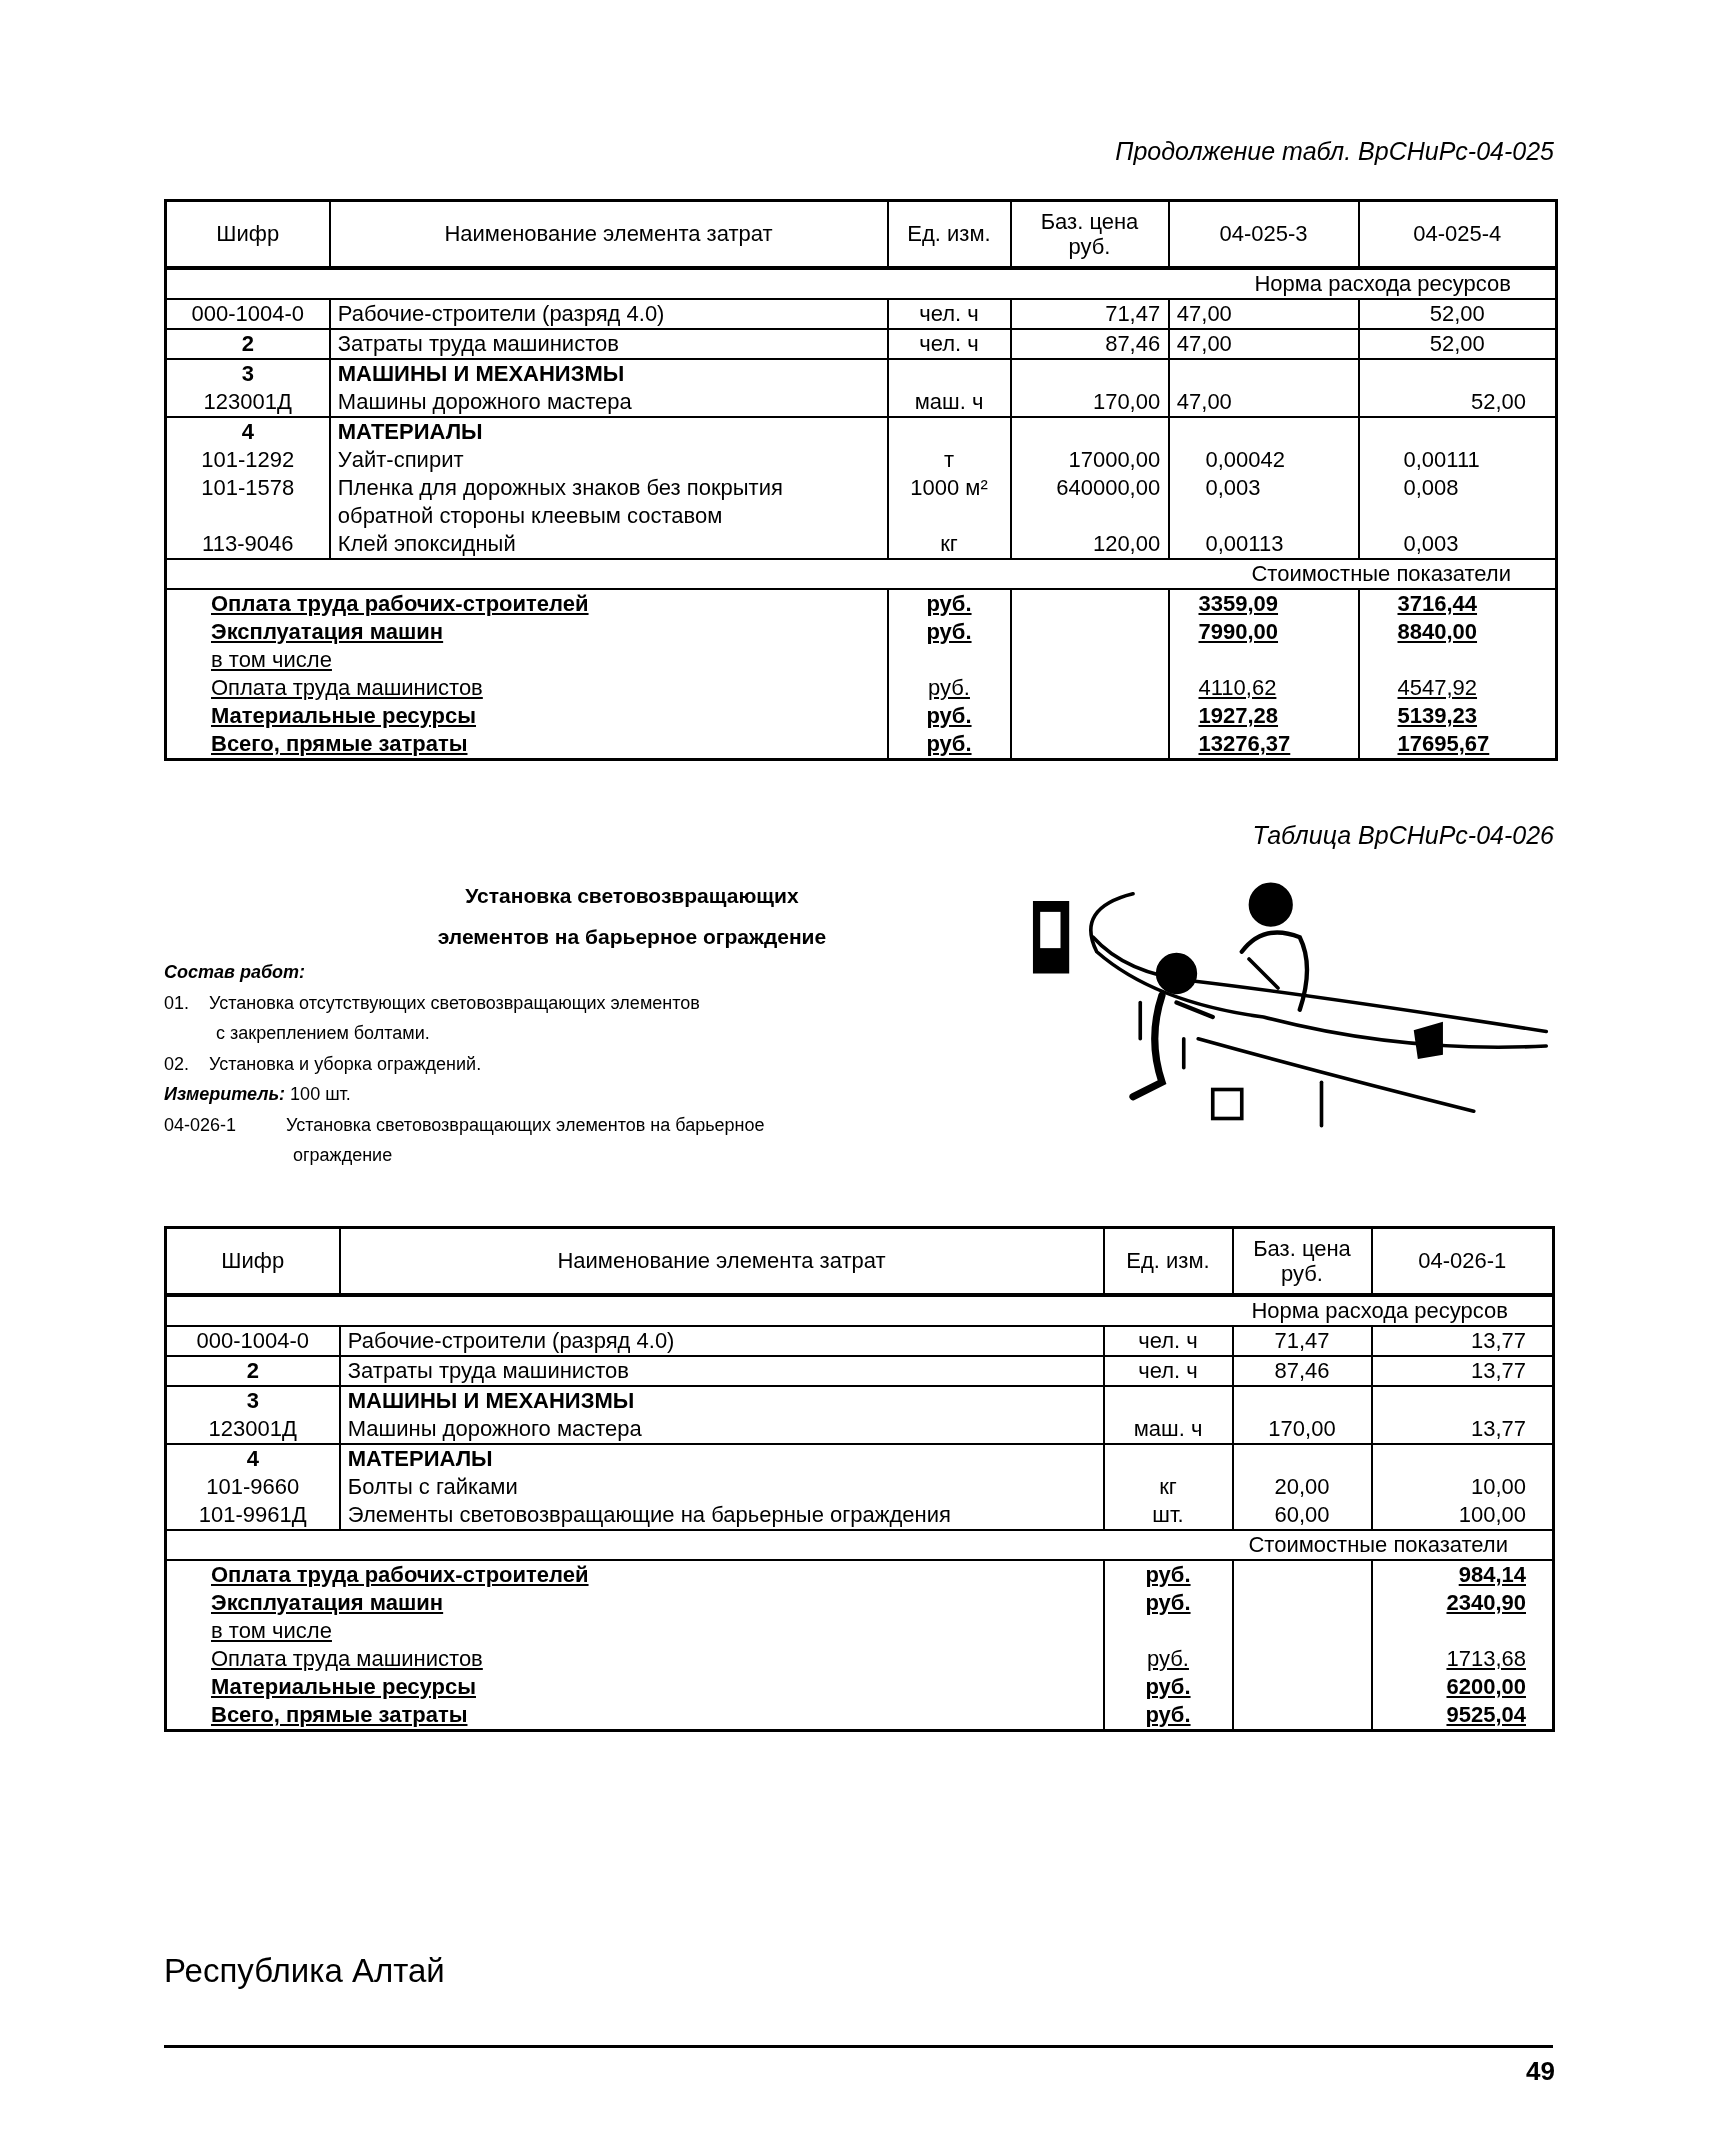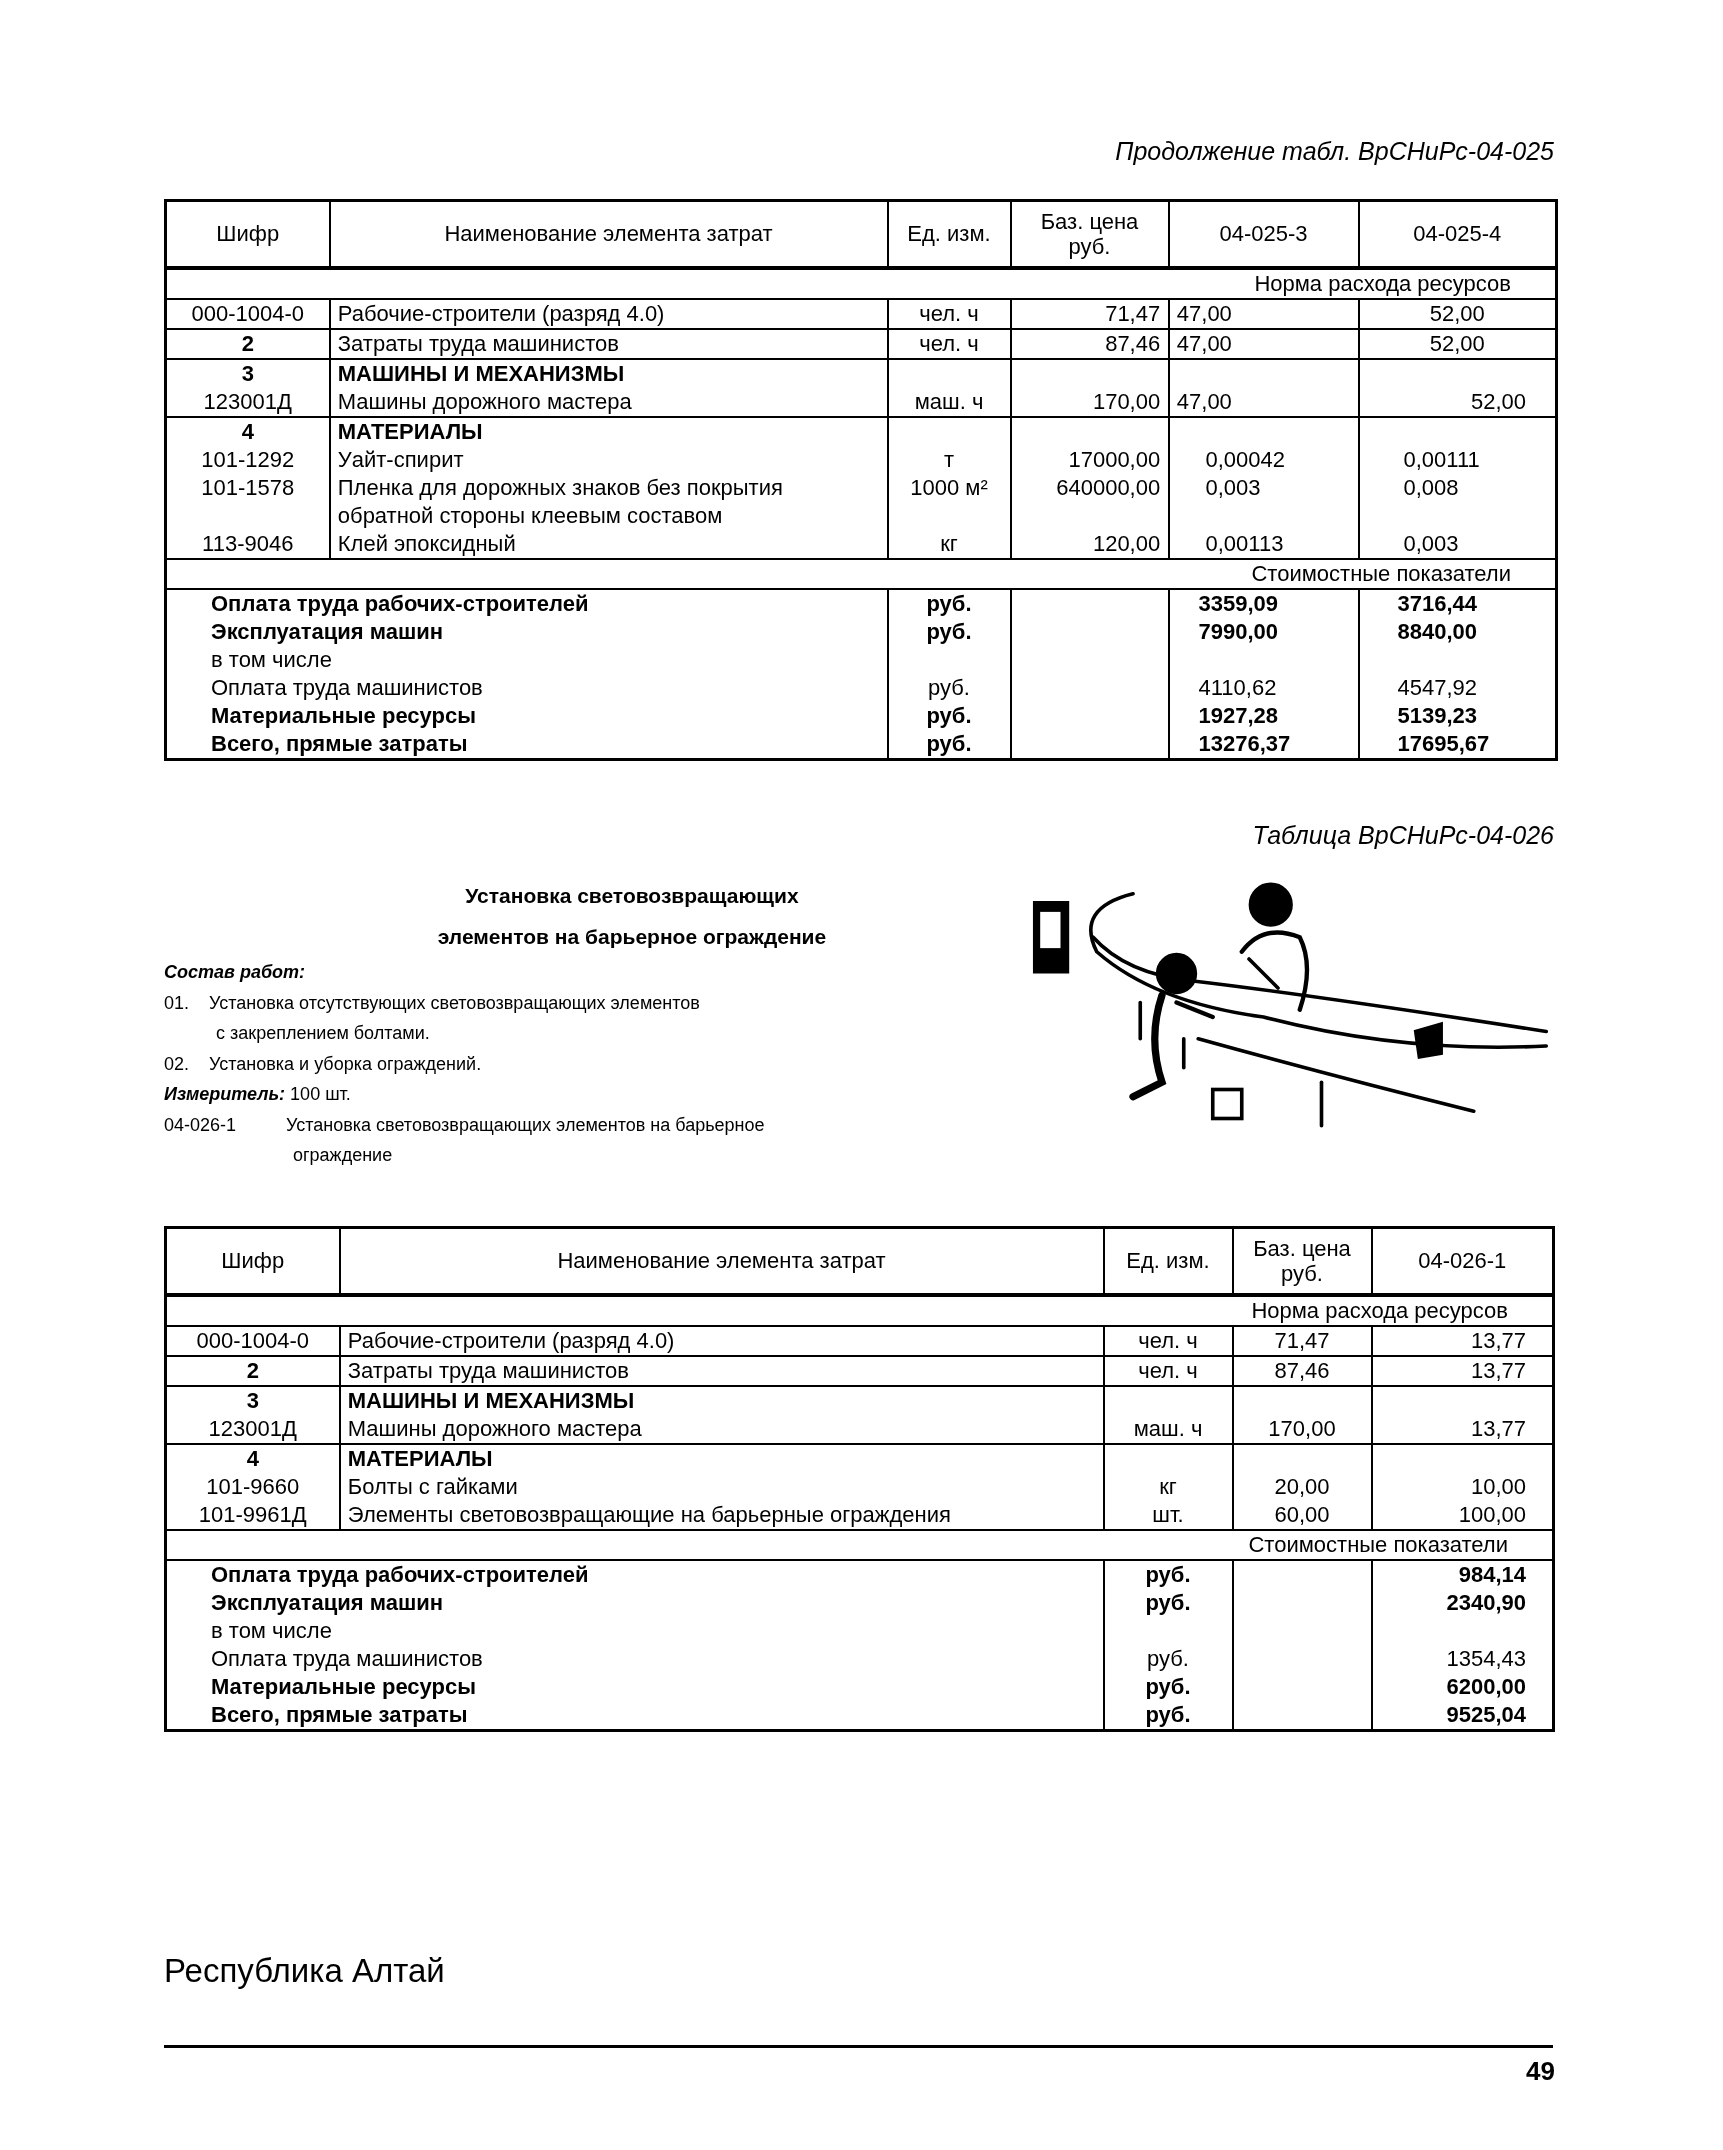--- a/index.html
+++ b/index.html
@@ -11,21 +11,21 @@
   table.t { position: absolute; border-collapse: collapse; font-size: 22px; line-height: 28px; border: 3.6px solid #000; table-layout: fixed; }
   table.t td { border-left: 2.2px solid #000; border-right: 2.2px solid #000; padding: 0 7.3px; vertical-align: bottom; white-space: nowrap; }
   table.t tr.hdr td { border-bottom: 4.4px solid #000; text-align: center; vertical-align: middle; height: 67px; line-height: 25px; white-space: normal; }
   table.t tr.sec td { border-left: none; border-right: none; text-align: right; padding-right: 44px; border-bottom: 2.2px solid #000; height: 29px; }
   table.t tr.row td { border-bottom: 2.2px solid #000; }
   table.t tr.grp td { border-bottom: 2.2px solid #000; }
   .c { text-align: center; }
   .r { text-align: right; }
   .b { font-weight: bold; }
   .cell-lines div { height: 28px; }
-  .sum td { border-bottom: none; }
+  .sum td { border-bottom: none; text-decoration: underline; }
   .sum td.lbl { border-right: 2.2px solid #000; padding-left: 44px; }
 
   .title { font-weight: bold; font-size: 21px; line-height: 41px; text-align: center; }
   .body-text { font-size: 18px; line-height: 30.5px; }
   .bi { font-weight: bold; font-style: italic; }
   .footer-line { position: absolute; left: 164px; top: 2045px; width: 1389px; height: 2.9px; background: #000; }
 </style>
 </head>
 <body>
 
@@ -303,21 +303,21 @@
       <div></div>
       <div>руб.</div>
       <div class="b">руб.</div>
       <div class="b">руб.</div>
     </td>
     <td></td>
     <td class="r cell-lines" style="padding-right:26px">
       <div class="b">984,14</div>
       <div class="b">2340,90</div>
       <div></div>
-      <div>1354,43</div>
+      <div>1713,68</div>
       <div class="b">6200,00</div>
       <div class="b">9525,04</div>
     </td>
   </tr>
 </tbody>
   </table>
 
 <div class="footer-line"></div>
 <div class="abs" style="left:164px; top:1952px; font-size:33px;">Республика Алтай</div>
 <div class="abs" style="left:1482px; top:2056px; width:73px; text-align:right; font-size:26px; font-weight:bold;">49</div>

